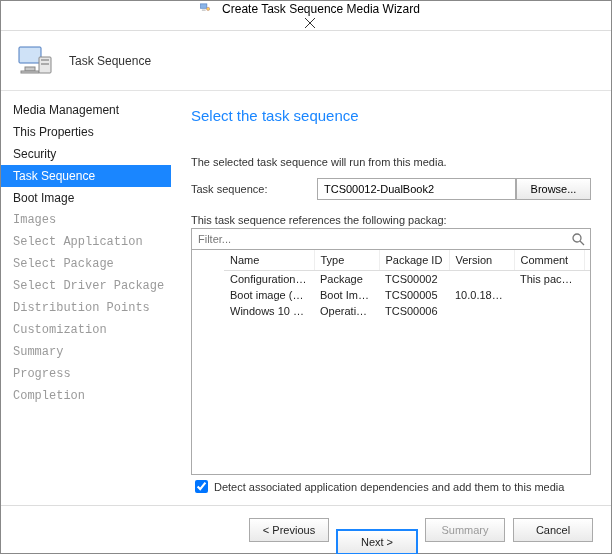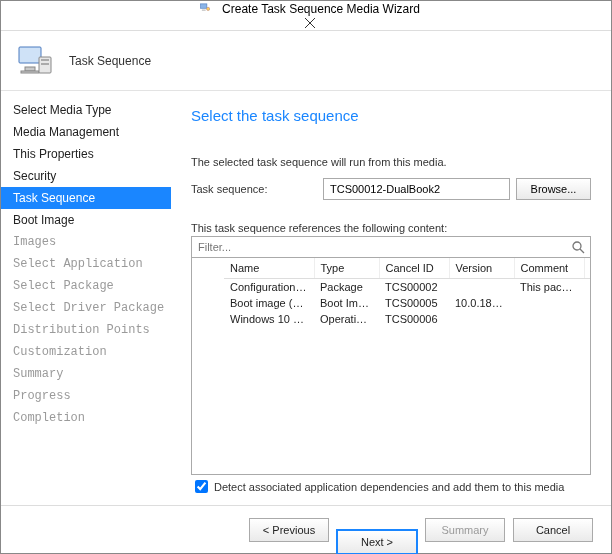--- a/index.html
+++ b/index.html
@@ -31,21 +31,21 @@
   .sidebar .item { padding:3px 10px 3px 12px; line-height:16px; cursor:default; color:#222; white-space:nowrap; }
   .sidebar .item.sub { }
   .sidebar .item.disabled { color:#9a9a9a;font-family:Liberation Mono, monospace; }
   .sidebar .item.selected { background:#1a86ff; color:#fff; }
 
   .main {
     flex:1; padding:10px 20px 0 20px; display:flex; flex-direction:column; min-width:0;
   }
   .main h1 { font-size:15px; font-weight:400; color:#1a86ff; margin:6px 0 32px 0; }
   .desc { font-size:11px; color:#333; margin-bottom:10px; }
-  .row { display:flex; align-items:center; gap:6px; margin-bottom:22px; }
+  .row { display:flex; align-items:center; margin-bottom:14px; }
   .row label { width:126px; font-size:11px; color:#333; }
   .row input.textfield { flex:1; height:22px; border:1px solid #aaa; font-size:11px; padding:0 6px; }
   .row button { width:75px; height:22px; font-size:11px; border:1px solid #aaa; background:linear-gradient(#fff,#eaeaea); cursor:default; }
   .subdesc { font-size:11px; color:#333; margin-bottom:2px; }
   .filter-wrap { position:relative; margin-bottom:0; }
   .filter-wrap input { width:100%; height:22px; border:1px solid #aaa; font-size:11px; padding:0 22px 0 6px; color:#888; }
   .filter-wrap .search-icon { position:absolute; right:6px; top:4px; color:#777; }
 
   .grid {
     border:1px solid #aaa; border-top:0; flex:1; min-height:170px; margin-bottom:1px; overflow:hidden;padding-left:32px;
@@ -112,21 +112,20 @@
         <rect x="26" y="20" width="8" height="2" fill="#aaa"></rect>
         <rect x="26" y="24" width="8" height="2" fill="#aaa"></rect>
       </svg>
     </span>
     <span class="htitle">Task Sequence</span>
   </div>
 
   <div class="body">
 
     <div class="sidebar" id="sidebar">
-        <div class="item">Select Media Type</div>
         <div class="item sub">Media Management</div>
         <div class="item sub">This Properties</div>
         <div class="item sub">Security</div>
         <div class="item sub selected">Task Sequence</div>
         <div class="item sub">Boot Image</div>
         <div class="item sub disabled">Images</div>
         <div class="item sub disabled">Select Application</div>
         <div class="item sub disabled">Select Package</div>
         <div class="item sub disabled">Select Driver Package</div>
         <div class="item sub disabled">Distribution Points</div>
@@ -139,21 +138,21 @@
     <div class="main">
       <h1>Select the task sequence</h1>
       <div class="desc">The selected task sequence will run from this media.</div>
 
       <div class="row">
         <label>Task sequence:</label>
         <input class="textfield" type="text" value="TCS00012-DualBook2" style="">
         <button>Browse...</button>
       </div>
 
-      <div class="subdesc">This task sequence references the following content:</div>
+      <div class="subdesc">This task sequence references the following packag:</div>
 
       <div class="filter-wrap">
         <input type="text" placeholder="Filter..." style="">
         <span class="search-icon">
           <svg width="13" height="13" viewBox="0 0 13 13" fill="none" stroke="#777" stroke-width="1.3">
               <circle cx="5" cy="5" r="4"></circle>
               <line x1="8" y1="8" x2="12" y2="12"></line>
             </svg>
         </span>
       </div>
@@ -165,21 +164,21 @@
               <col style="width:65px">
               <col style="width:70px">
             <col style="width:65px">
               <col style="width:70px">
               <col style="width:70px">
           </colgroup>
           <thead>
               <tr id="thead-row">
                 <th>Name</th>
                 <th>Type</th>
-                <th>Cancel ID</th>
+                <th>Package ID</th>
                 <th>Version</th>
                 <th>Comment</th>
                 <th>Dependency</th>
               </tr>
             </thead>
           <tbody id="tbody">
               <tr>
                 <td>Configuration M...</td>
                 <td>Package</td>
                 <td>TCS00002</td>

